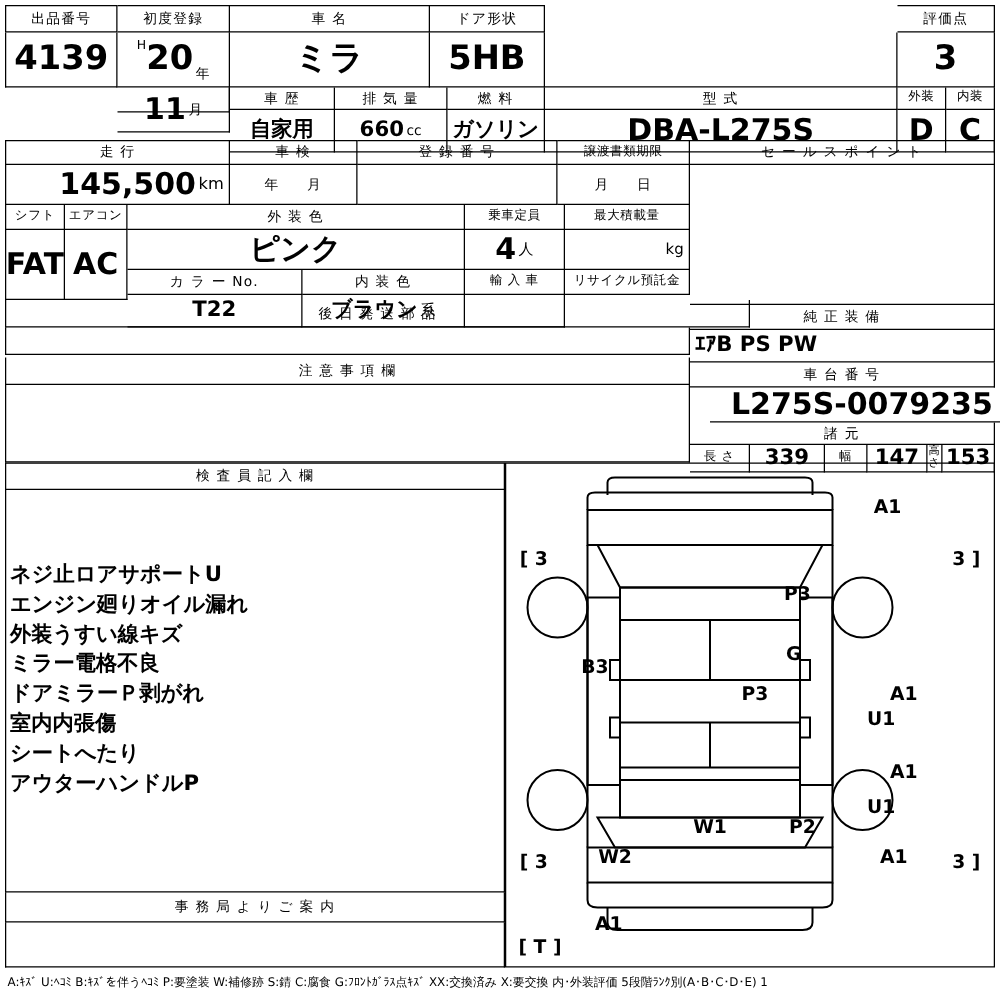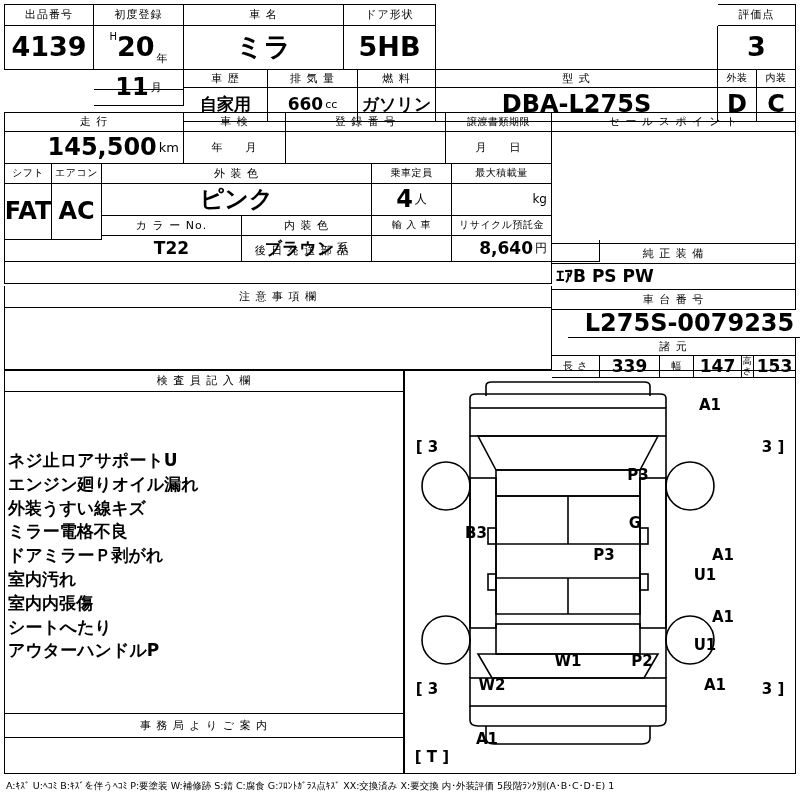--- a/index.html
+++ b/index.html
@@ -248,24 +248,20 @@
   <div class="box lbl-sm" style="left:372px; top:216px; width:80px; height:20px; border-top:none; border-left:none;">
       <span>輸 入 車</span>
     </div>
   <div class="box val-md" style="left:372px; top:236px; width:80px; height:26px; border-top:none; border-left:none;">
       <span></span>
     </div>
 
   <div class="box lbl-sm" style="left:452px; top:216px; width:100px; height:20px; border-top:none; border-left:none;">
       <span>リサイクル預託金</span>
     </div>
-  <div class="box right" style="left:452px; top:236px; width:100px; height:26px; border-top:none; border-left:none;">
-    <span class="val-md">8,640</span>
-      <span class="unit" style="font-size:12px;">円</span>
-  </div>
 
   <div class="box lbl" style="left:4px; top:240px; width:596px; height:22px; border-top:none;">
       <span>後 日 発 送 部 品</span>
     </div>
   <div class="box val-md left" style="left:4px; top:262px; width:548px; height:22px; border-top:none;">
       <span></span>
     </div>
 
   <div class="box lbl" style="left:552px; top:244px; width:244px; height:20px; border-left:none; border-top:none;">
       <span>純 正 装 備</span>
@@ -314,21 +310,20 @@
       <span>検 査 員 記 入 欄</span>
     </div>
   <div class="box" style="left:4px; top:392px; width:400px; height:322px; border-top:none;"></div>
 
   <div class="notes">
     <div>ネジ止ロアサポートU</div>
     <div>エンジン廻りオイル漏れ</div>
     <div>外装うすい線キズ</div>
     <div>ミラー電格不良</div>
     <div>ドアミラーＰ剥がれ</div>
-    <div>室内汚れ</div>
     <div>室内内張傷</div>
     <div>シートへたり</div>
     <div>アウターハンドルP</div>
   </div>
 
   <div class="box lbl" style="left:4px; top:714px; width:400px; height:24px; border-top:none;">
       <span>事 務 局 よ り ご 案 内</span>
     </div>
   <div class="box val-md left" style="left:4px; top:738px; width:400px; height:36px; border-top:none;">
       <span></span>

